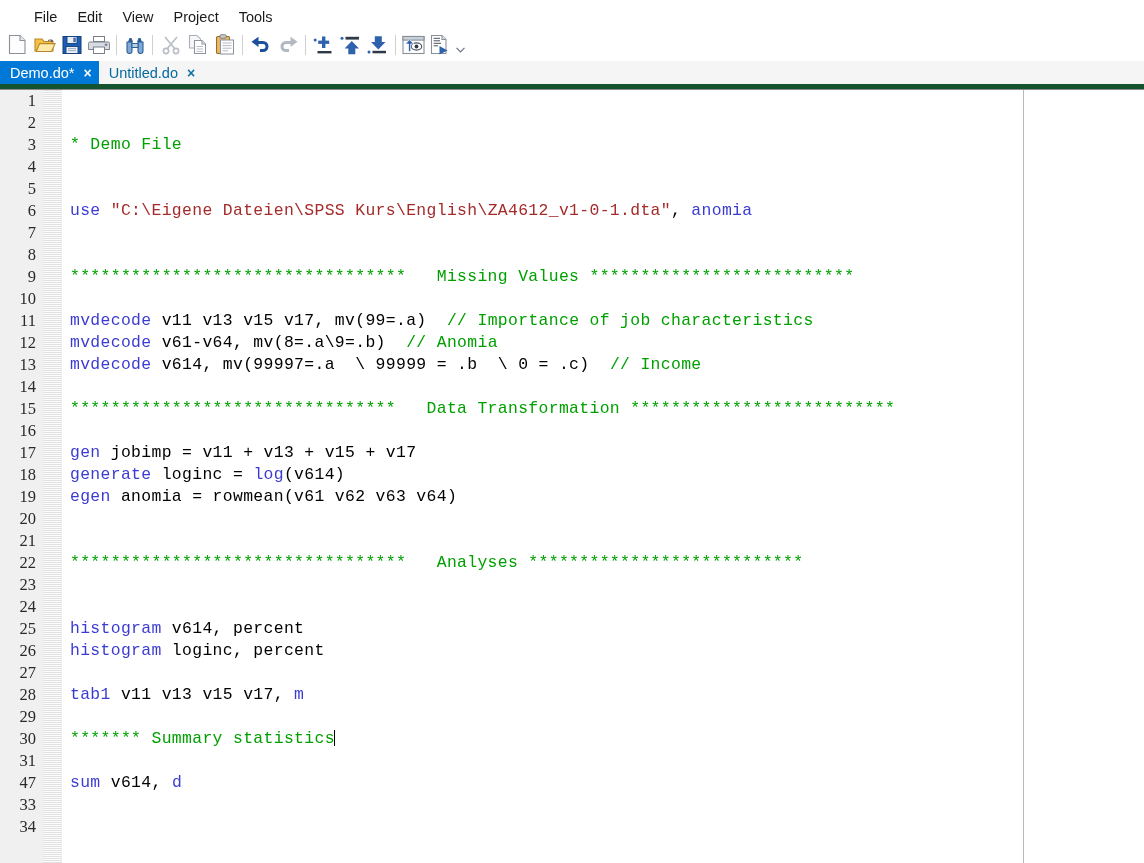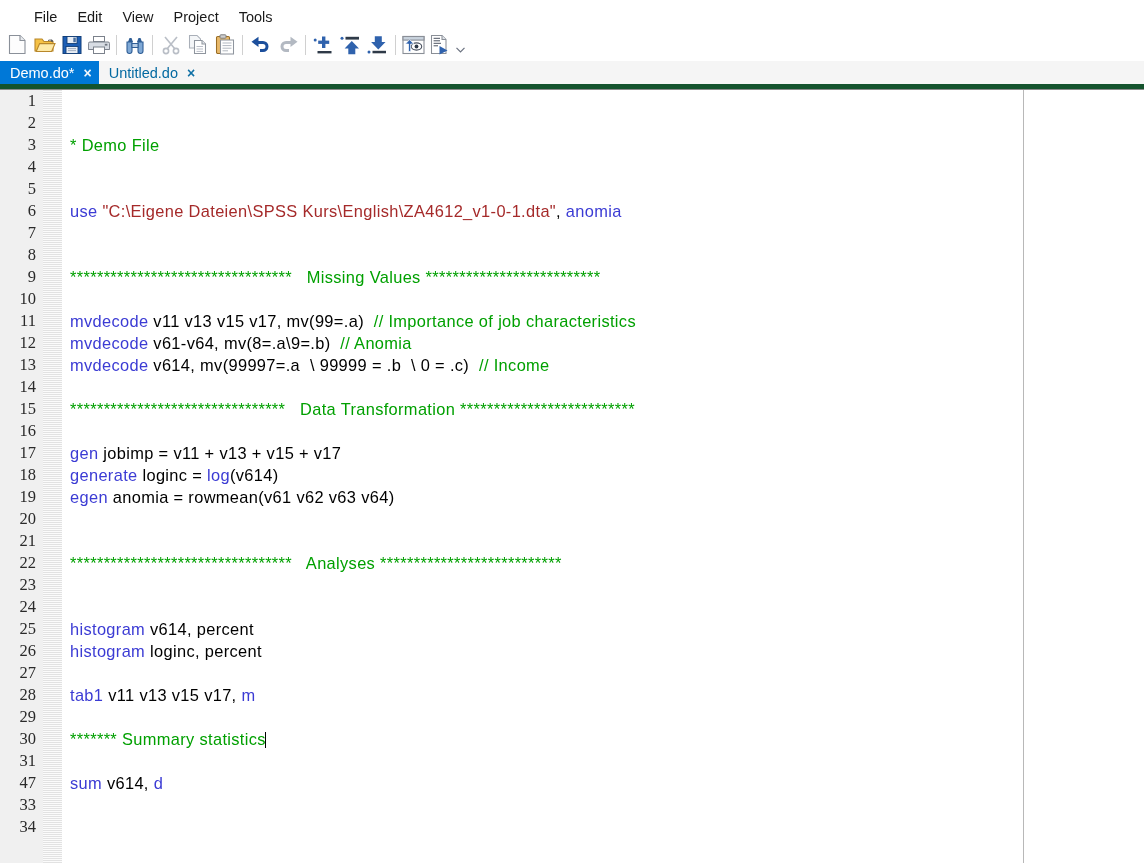--- a/index.html
+++ b/index.html
@@ -148,21 +148,21 @@
     font-family: "Liberation Serif", serif;
     font-size: 16.5px;
     color: #2a2a2a;
     user-select: none;
   }
   .ln-spacer {
     width: 19px;
     min-width: 19px;
   }
   .code-text {
-    font-family: Liberation Sans, sans-serif;
+    font-family: Liberation Mono, monospace;
     font-size: 16.4px;
     letter-spacing: 0.35px;
     padding-left: 8px;
     color: #000000;
     white-space: pre;
   }
   .t-cmd     { color: #3b3bd4; }
   .t-com     { color: #00a000; }
   .t-str     { color: #a52a2a; }
   .t-plain   { color: #000000; }

